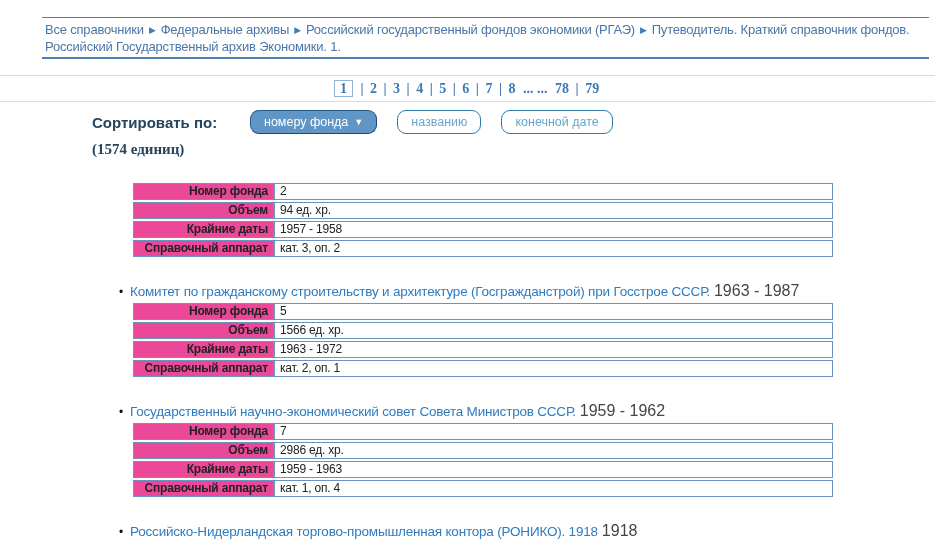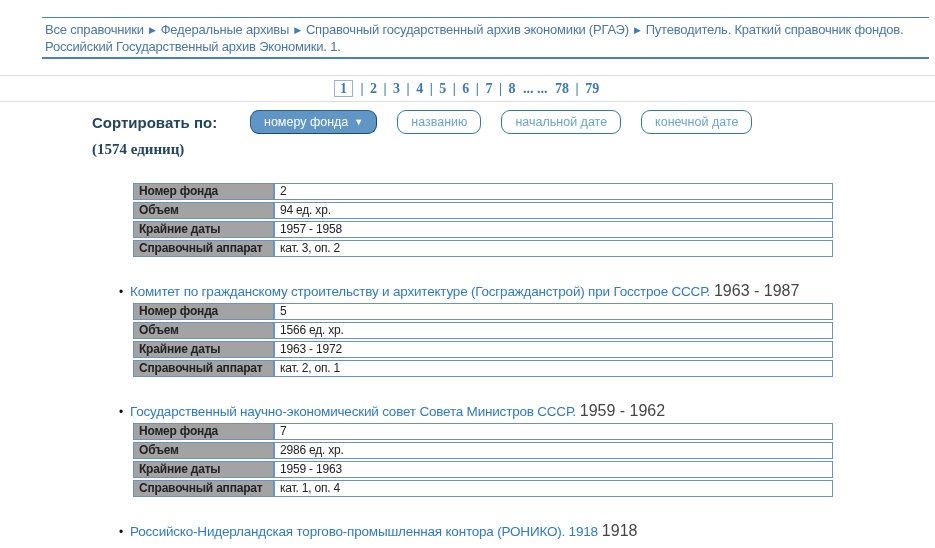--- a/index.html
+++ b/index.html
@@ -78,30 +78,30 @@
 
   table.fond-table {
     border-collapse:separate; border-spacing:0 2px;
     width:700px; table-layout:fixed;
   }
   table.fond-table td {
     border:1px solid #6a93c0; font-size:12px; line-height:13px;
     padding:1px 5px; color:#222; overflow:hidden; white-space:nowrap;
   }
   td.cell-label {
-    width:129px; background:#a3a3a3; font-weight:bold; text-align:left;
+    width:129px; background:#ec4899; font-weight:bold; text-align:right;
   }
   td.cell-value { background:#ffffff; }
 </style>
 </head>
 <body>
 
 <div class="breadcrumb-wrap">
   <div class="breadcrumb">
-    <a class="crumb">Все справочники</a><span class="crumb-sep">▶</span><a class="crumb">Федеральные архивы</a><span class="crumb-sep">▶</span><a class="crumb">Справочный государственный архив экономики (РГАЭ)</a><span class="crumb-sep">▶</span><a class="crumb">Путеводитель. Краткий справочник фондов. Российский Государственный архив Экономики. 1.</a>
+    <a class="crumb">Все справочники</a><span class="crumb-sep">▶</span><a class="crumb">Федеральные архивы</a><span class="crumb-sep">▶</span><a class="crumb">Российский государственный фондов экономики (РГАЭ)</a><span class="crumb-sep">▶</span><a class="crumb">Путеводитель. Краткий справочник фондов. Российский Государственный архив Экономики. 1.</a>
   </div>
 </div>
 
 <div class="pagination-band">
   <span class="pagination">
     <span class="page-current">1</span>
     <span class="page-sep">|</span>
     <a class="page-link">2</a>
     <span class="page-sep">|</span>
     <a class="page-link">3</a>
@@ -119,21 +119,20 @@
     <a class="page-link">78</a>
     <span class="page-sep">|</span>
     <a class="page-link">79</a>
   </span>
 </div>
 
 <div class="sort-row">
   <div class="sort-label">Сортировать по:</div>
   <button class="sort-btn active"><span>номеру фонда</span><span class="btn-arrow">▼</span></button>
   <button class="sort-btn inactive">названию</button>
-  <button class="sort-btn inactive">начальной дате</button>
   <button class="sort-btn inactive">конечной дате</button>
 </div>
 <div class="sort-count">(1574 единиц)</div>
 
 <div class="fond-list">
 
   <div class="fond-item">
     <table class="fond-table">
       <tbody>
           <tr>

